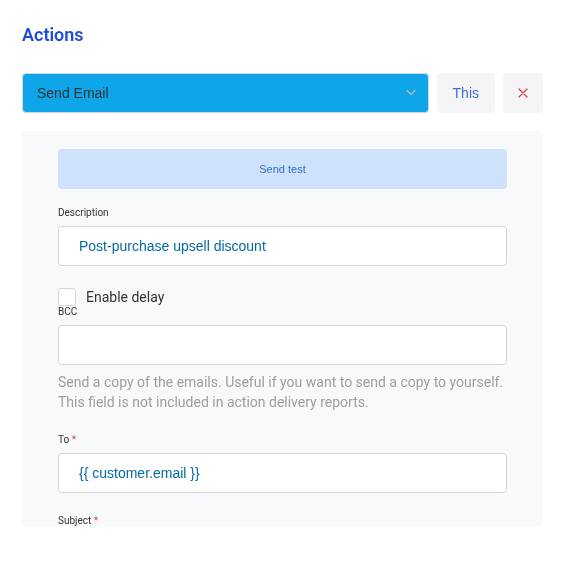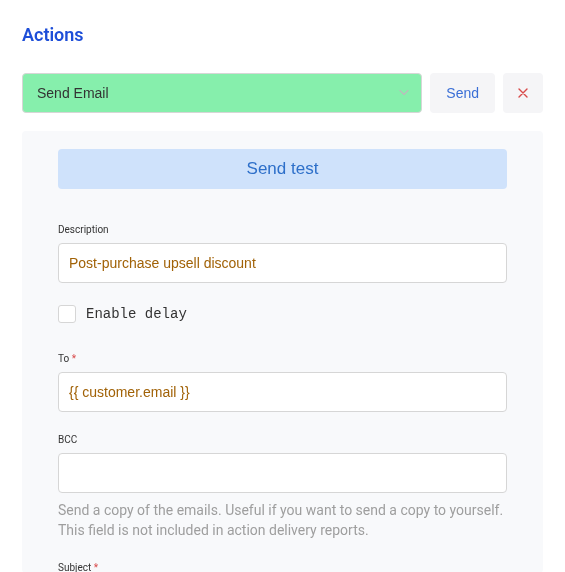--- a/index.html
+++ b/index.html
@@ -10,60 +10,60 @@
       width: 565px;
       height: 572px;
       overflow: hidden;
     }
     .container { padding: 24px 22px 0 22px; }
     .page-title { font-size: 18px; font-weight: 600; margin-bottom: 28px; color: #1d4ed8; }
     .top-row { display: flex; gap: 8px; align-items: stretch; margin-bottom: 18px; }
     .select-wrap { flex: 1; position: relative; }
     .select-input {
       width: 100%; height: 40px; border: 1px solid #d6d6d6; border-radius: 4px;
-      padding: 0 36px 0 14px; font-size: 14px; color: #333; background: #86efac; cursor: pointer;
+      padding: 0 36px 0 14px; font-size: 14px; color: #333; background: #0ea5e9; cursor: pointer;
     }
     .select-caret { position: absolute; right: 12px; top: 50%; transform: translateY(-50%); color: #bcbcbc; pointer-events: none; }
     .btn { height: 40px; padding: 0 16px; border: none; border-radius: 4px; background: #f5f5f7; font-size: 14px; cursor: pointer; display: flex; align-items: center; justify-content: center; }
     .btn-edit { color: #3b6fd6; }
     .btn-remove { width: 40px; color: #d84a4a; font-size: 15px; }
     .panel { background: #f8f9fb; border-radius: 4px; padding: 18px 36px 0 36px; }
     .send-test-btn {
       width: 100%; height: 40px; border: none; border-radius: 4px;
-      background: #cfe2fb; color: #2d6fc9; font-size: 17px; font-weight: 400; cursor: pointer;
-      margin-bottom: 35px;
+      background: #cfe2fb; color: #2d6fc9; font-size: 11px; font-weight: 400; cursor: pointer;
+      margin-bottom: 18px;
     }
     .field-group { margin-bottom: 22px; }
     .field-label { font-size: 10px; color: #333; margin-bottom: 8px; display: block; }
     .text-input {
       width: 100%; height: 40px; border: 1px solid #d6d6d6; border-radius: 4px;
-      padding: 0 10px; font-size: 14px; color: #a16207; background: #fff;
+      padding: 0 20px; font-size: 14px; color: #0369a1; background: #fff;
     }
-    .checkbox-row { display: flex; align-items: center; gap: 10px; margin-bottom: 30px; margin-top: 18px; font-family: Liberation Mono, monospace; }
+    .checkbox-row { display: flex; align-items: center; gap: 10px; margin-top: 18px; }
     .checkbox { width: 18px; height: 18px; border: 1px solid #d6d6d6; border-radius: 3px; background: #fff; cursor: pointer; }
     .checkbox-label { font-size: 14px; color: #333; }
     .required { color: #d84a4a; }
     .help-text { font-size: 14px; color: #9e9e9e; margin-top: 8px; line-height: 1.4; }
   </style>
 </head>
 <body>
 
 <div class="container">
   <h1 class="page-title">Actions</h1>
 
   <div class="top-row">
     <div class="select-wrap">
       <input type="text" class="select-input" readonly="" value="Send Email" style="">
       <span class="select-caret">
         <svg width="12" height="12" viewBox="0 0 12 12">
             <path d="M2 4 L6 8 L10 4" stroke="currentColor" stroke-width="1.2" fill="none" stroke-linecap="round" stroke-linejoin="round"></path>
           </svg>
       </span>
     </div>
-    <button class="btn btn-edit">Send</button>
+    <button class="btn btn-edit">This</button>
     <button class="btn btn-remove">
       <span>
         <svg width="12" height="12" viewBox="0 0 12 12">
             <path d="M2 2 L10 10 M10 2 L2 10" stroke="currentColor" stroke-width="1.4" stroke-linecap="round"></path>
           </svg>
       </span>
     </button>
   </div>
 
   <div class="panel">
@@ -73,27 +73,27 @@
       <label class="field-label">Description</label>
       <input type="text" class="text-input" value="Post-purchase upsell discount" style="">
     </div>
 
     <div class="checkbox-row">
       <div class="checkbox"></div>
       <span class="checkbox-label">Enable delay</span>
     </div>
 
     <div class="field-group">
-      <label class="field-label"><span>To</span> <span class="required">*</span></label>
-      <input type="text" class="text-input" value="{{ customer.email }}" style="">
+      <label class="field-label">BCC</label>
+      <input type="text" class="text-input" value="" style="">
+      <p class="help-text">Send a copy of the emails. Useful if you want to send a copy to yourself. This field is not included in action delivery reports.</p>
     </div>
 
     <div class="field-group">
-      <label class="field-label">BCC</label>
-      <input type="text" class="text-input" value="" style="">
-      <p class="help-text">Send a copy of the emails. Useful if you want to send a copy to yourself. This field is not included in action delivery reports.</p>
+      <label class="field-label"><span>To</span> <span class="required">*</span></label>
+      <input type="text" class="text-input" value="{{ customer.email }}" style="">
     </div>
 
     <div class="field-group">
       <label class="field-label"><span>Subject</span> <span class="required">*</span></label>
     </div>
   </div>
 </div>
 
 </body></html>

